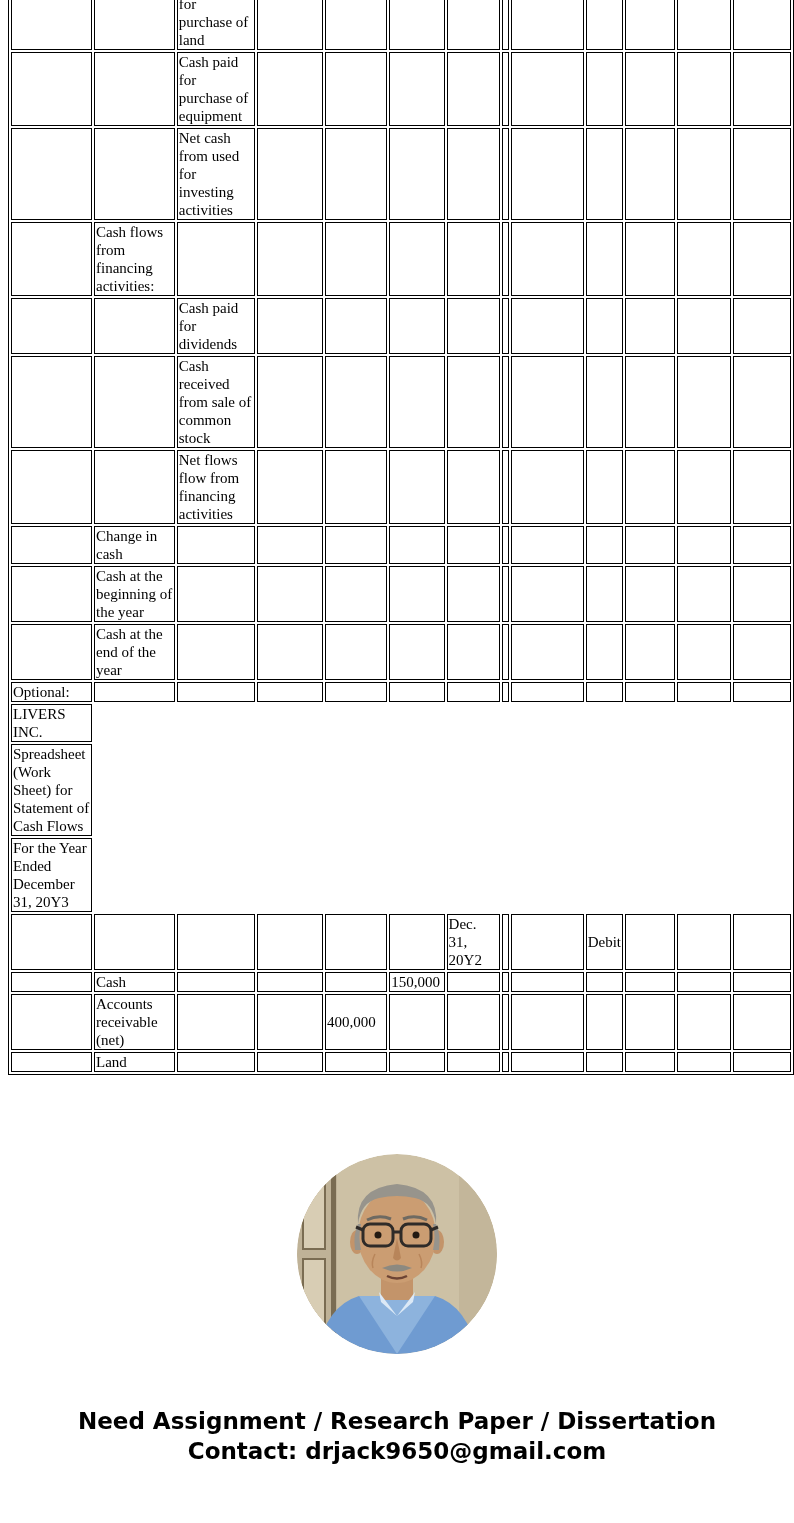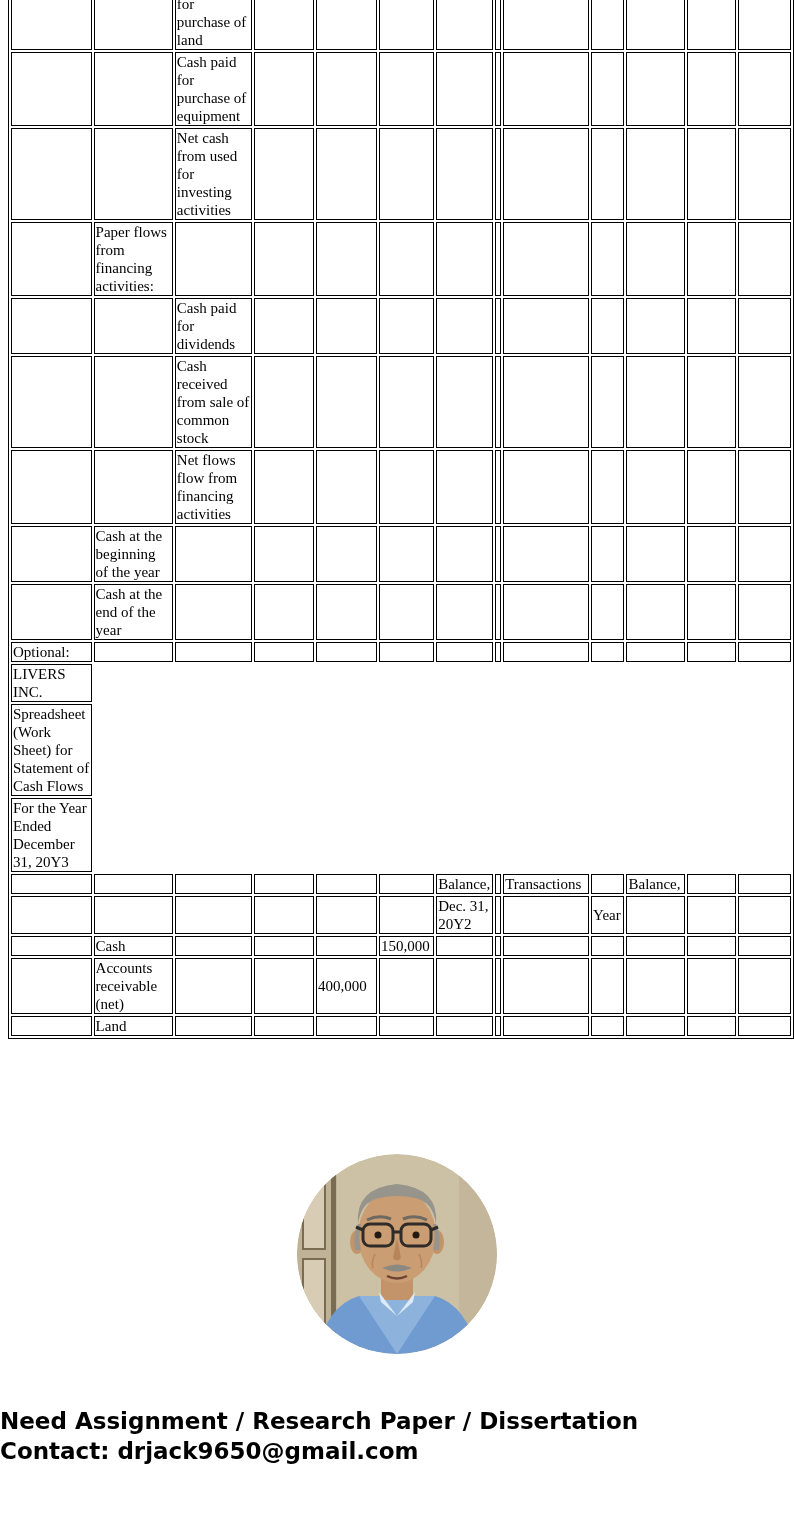--- a/index.html
+++ b/index.html
@@ -41,20 +41,21 @@
     justify-content: center;
   }
   .avatar-circle {
     width: 200px;
     height: 200px;
     border-radius: 50%;
     overflow: hidden;
   }
   .promo {
     margin-top: 52px;
+    text-align: center;
     font-family: "DejaVu Sans", sans-serif;
     font-weight: bold;
     font-size: 23px;
     line-height: 30px;
     color: #000;
   }
 </style>
 </head>
 <body>
 
@@ -116,21 +117,21 @@
           <td></td>
           <td></td>
           <td></td>
           <td></td>
           <td></td>
           <td></td>
           <td></td>
         </tr>
         <tr>
           <td></td>
-          <td>Paper flows from financing activities:</td>
+          <td>Cash flows from financing activities:</td>
           <td></td>
           <td></td>
           <td></td>
           <td></td>
           <td></td>
           <td></td>
           <td></td>
           <td></td>
           <td></td>
           <td></td>
@@ -176,20 +177,35 @@
           <td></td>
           <td></td>
           <td></td>
           <td></td>
           <td></td>
           <td></td>
           <td></td>
         </tr>
         <tr>
           <td></td>
+          <td>Change in cash</td>
+          <td></td>
+          <td></td>
+          <td></td>
+          <td></td>
+          <td></td>
+          <td></td>
+          <td></td>
+          <td></td>
+          <td></td>
+          <td></td>
+          <td></td>
+        </tr>
+        <tr>
+          <td></td>
           <td>Cash at the beginning of the year</td>
           <td></td>
           <td></td>
           <td></td>
           <td></td>
           <td></td>
           <td></td>
           <td></td>
           <td></td>
           <td></td>
@@ -235,39 +251,24 @@
         <tr>
           <td>For the Year Ended December 31, 20Y3</td>
         </tr>
         <tr>
           <td></td>
           <td></td>
           <td></td>
           <td></td>
           <td></td>
           <td></td>
-          <td>Balance,</td>
-          <td></td>
-          <td>Transactions</td>
-          <td></td>
-          <td>Balance,</td>
-          <td></td>
-          <td></td>
-        </tr>
-        <tr>
-          <td></td>
-          <td></td>
-          <td></td>
-          <td></td>
-          <td></td>
-          <td></td>
           <td>Dec. 31, 20Y2</td>
           <td></td>
           <td></td>
-          <td>Year</td>
+          <td>Debit</td>
           <td></td>
           <td></td>
           <td></td>
         </tr>
         <tr>
           <td></td>
           <td>Cash</td>
           <td></td>
           <td></td>
           <td></td>

